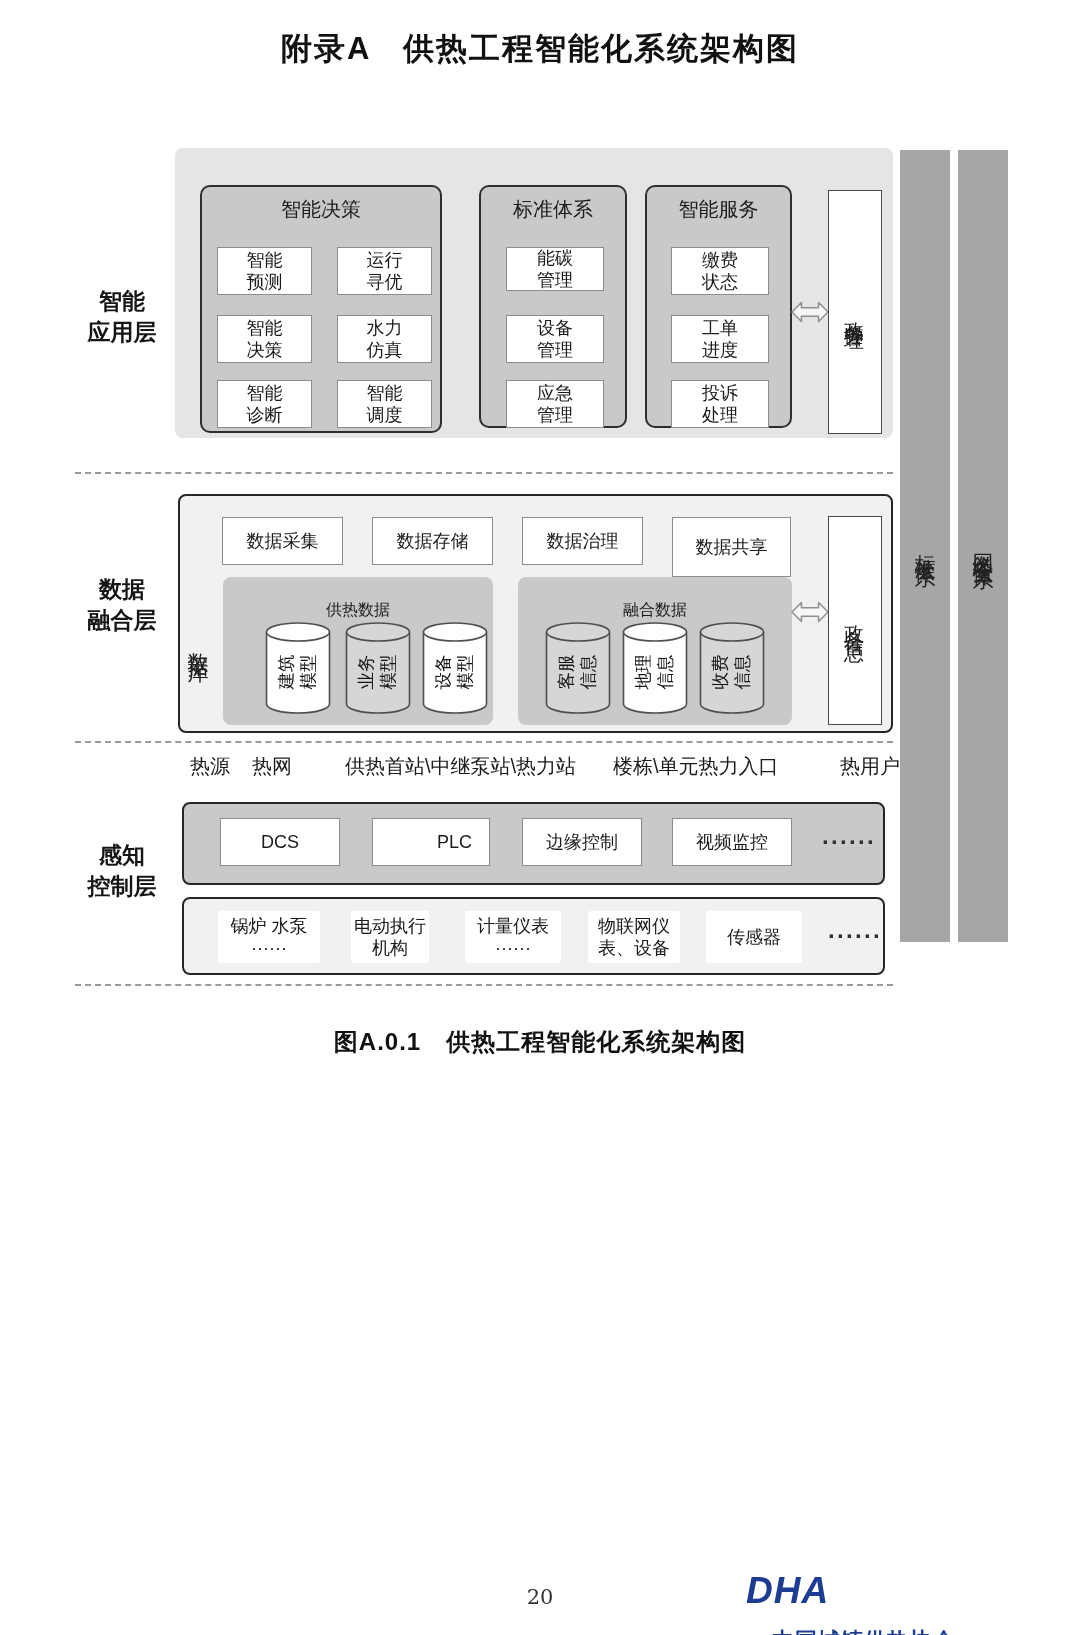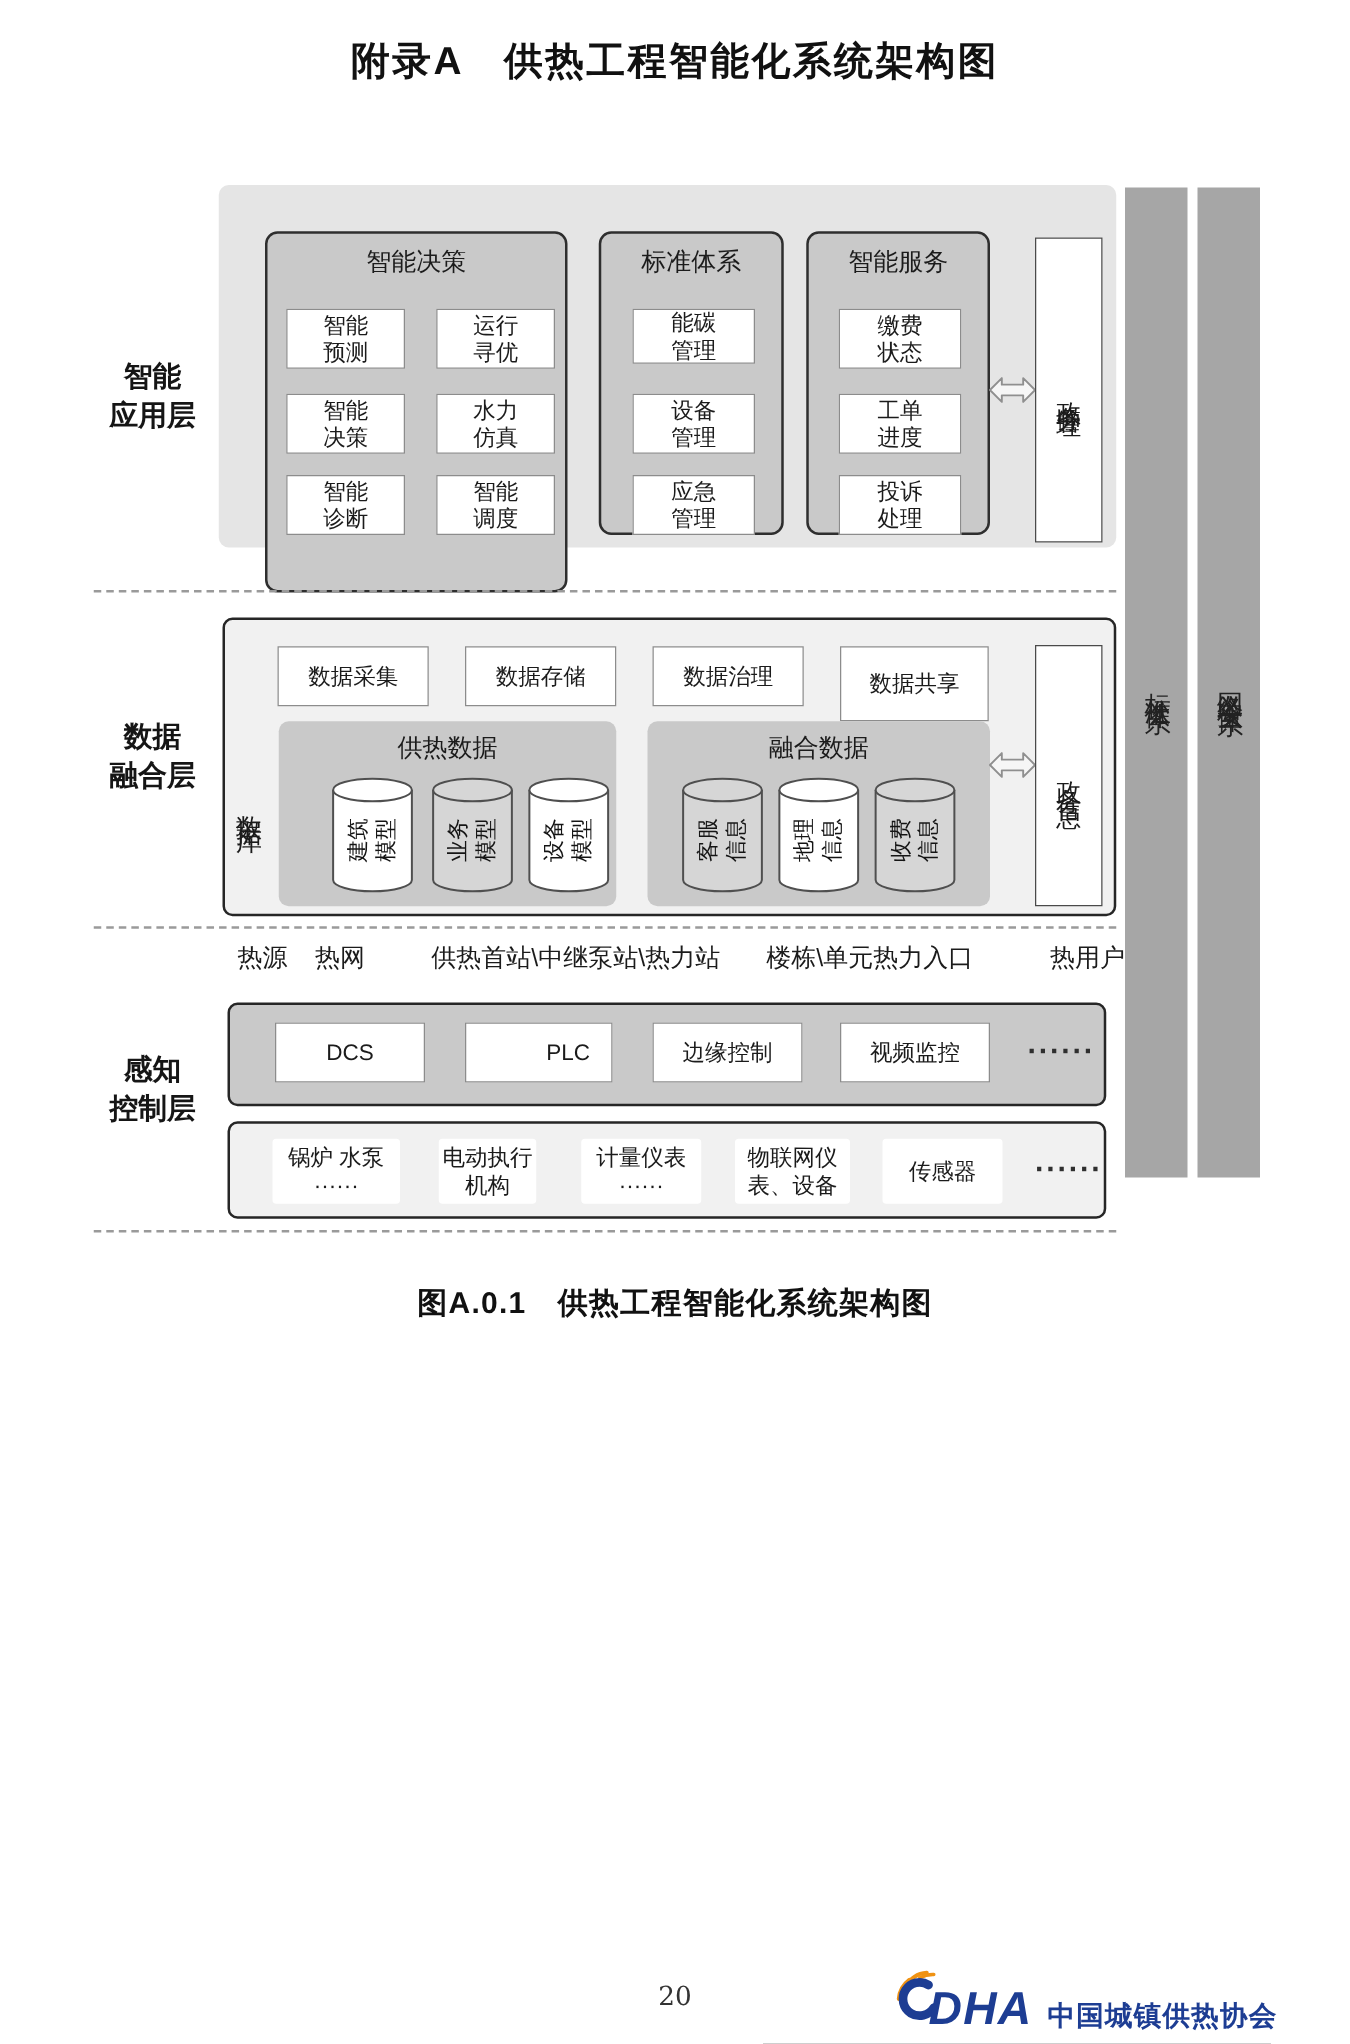--- a/index.html
+++ b/index.html
@@ -8,21 +8,21 @@
   .page { position:relative; width:1080px; height:1635px; background:#ffffff; margin:0 auto; overflow:hidden; }
   .abs { position:absolute; }
   .doc-title { position:absolute; top:28px; left:0; width:100%; text-align:center;
                font-size:31px; font-weight:bold; color:#111; letter-spacing:2px; }
   .layer-label { position:absolute; width:100px; text-align:center; font-size:23px; font-weight:bold;
                  color:#151515; line-height:1.35; white-space:pre-line; }
   .container-a { position:absolute; left:175px; top:148px; width:718px; height:290px;
                  background:#e5e5e5; border-radius:8px; }
   .group { position:absolute; background:#c9c9c9; border:2px solid #2e2e2e; border-radius:10px; }
   .gtitle { text-align:center; font-size:20px; font-weight:500; color:#1b1b1b; padding-top:9px; }
-  .gtitle-plain { text-align:center; font-size:20px; font-weight:500; color:#1b1b1b; padding-top:8px; }
+  .gtitle-plain { text-align:center; font-size:16px; font-weight:500; color:#1b1b1b; padding-top:23px; }
   .wbox { position:absolute; background:#ffffff; border:1px solid #8c8c8c;
           display:flex; align-items:center; justify-content:center; text-align:center;
           font-size:18px; line-height:1.25; color:#1b1b1b; white-space:pre-line; }
   .noborder { border:none; border-radius:3px; }
   .vbox { position:absolute; background:#ffffff; border:1.5px solid #4a4a4a;
           display:flex; align-items:center; justify-content:center; }
   .vtext { writing-mode:vertical-rl; text-orientation:upright; font-size:20px; color:#1b1b1b; }
   .panel-light { position:absolute; background:#f1f1f1; border:2px solid #262626; border-radius:8px; }
   .panel-gray  { position:absolute; background:#c9c9c9; border:2px solid #262626; border-radius:8px; }
   .soft-group  { position:absolute; background:#c9c9c9; border-radius:8px; }
@@ -35,40 +35,40 @@
   .cyl svg { position:absolute; left:0; top:0; }
   .cyl-label { position:absolute; left:50%; top:54%; width:88px; height:64px;
                transform:translate(-50%,-50%) rotate(-90deg);
                display:flex; align-items:center; justify-content:center; text-align:center;
                font-size:17.5px; font-weight:500; line-height:1.25; color:#141414; white-space:pre-line; }
   .dots { position:absolute; font-size:24px; font-weight:bold; color:#2f2f2f; letter-spacing:1px; }
   .caption { position:absolute; top:1026px; left:0; width:100%; text-align:center;
              font-size:24px; font-weight:bold; color:#111; letter-spacing:1px; }
   .page-number { position:absolute; top:1585px; left:0; width:100%; text-align:center;
                  font-family:"DejaVu Serif", serif; font-size:21px; color:#333; }
-  .logo { position:absolute; left:712px; top:1556px; width:310px; height:72px;
-          display:flex; align-items:flex-end; }
+  .logo { position:absolute; left:760px; top:1556px; width:310px; height:72px;
+          display:flex; align-items:flex-start;flex-direction:column; }
   .logo-acronym { font-size:37px; font-weight:bold; font-style:italic; color:#1d3d93;
                   letter-spacing:1px; margin-left:-14px; margin-top:14px; }
   .logo-name { font-size:22px; font-weight:bold; color:#1d3d93; margin-left:12px; margin-top:14px;
                letter-spacing:1px; white-space:nowrap; }
   .arrow-svg { position:absolute; width:38px; height:28px; }
 </style>
 </head>
 <body>
 
 <div class="page">
 
   <div class="doc-title">附录A　供热工程智能化系统架构图</div>
 
   <div class="layer-label" style="left:72px; top:286px;">智能
 应用层</div>
   <div class="container-a"></div>
 
-  <div class="group" style="left:212px; top:185px; width:242px; height:289px;">
+  <div class="group" style="left:200px; top:185px; width:242px; height:248px;">
     <div class="gtitle">智能决策</div>
     <div class="wbox" style="left:15px;  top:60px;  width:95px; height:48px;">智能
 预测</div>
     <div class="wbox" style="left:135px; top:60px;  width:95px; height:48px;">运行
 寻优</div>
     <div class="wbox" style="left:15px;  top:128px; width:95px; height:48px;">智能
 决策</div>
     <div class="wbox" style="left:135px; top:128px; width:95px; height:48px;">水力
 仿真</div>
     <div class="wbox" style="left:15px;  top:193px; width:95px; height:48px;">智能

